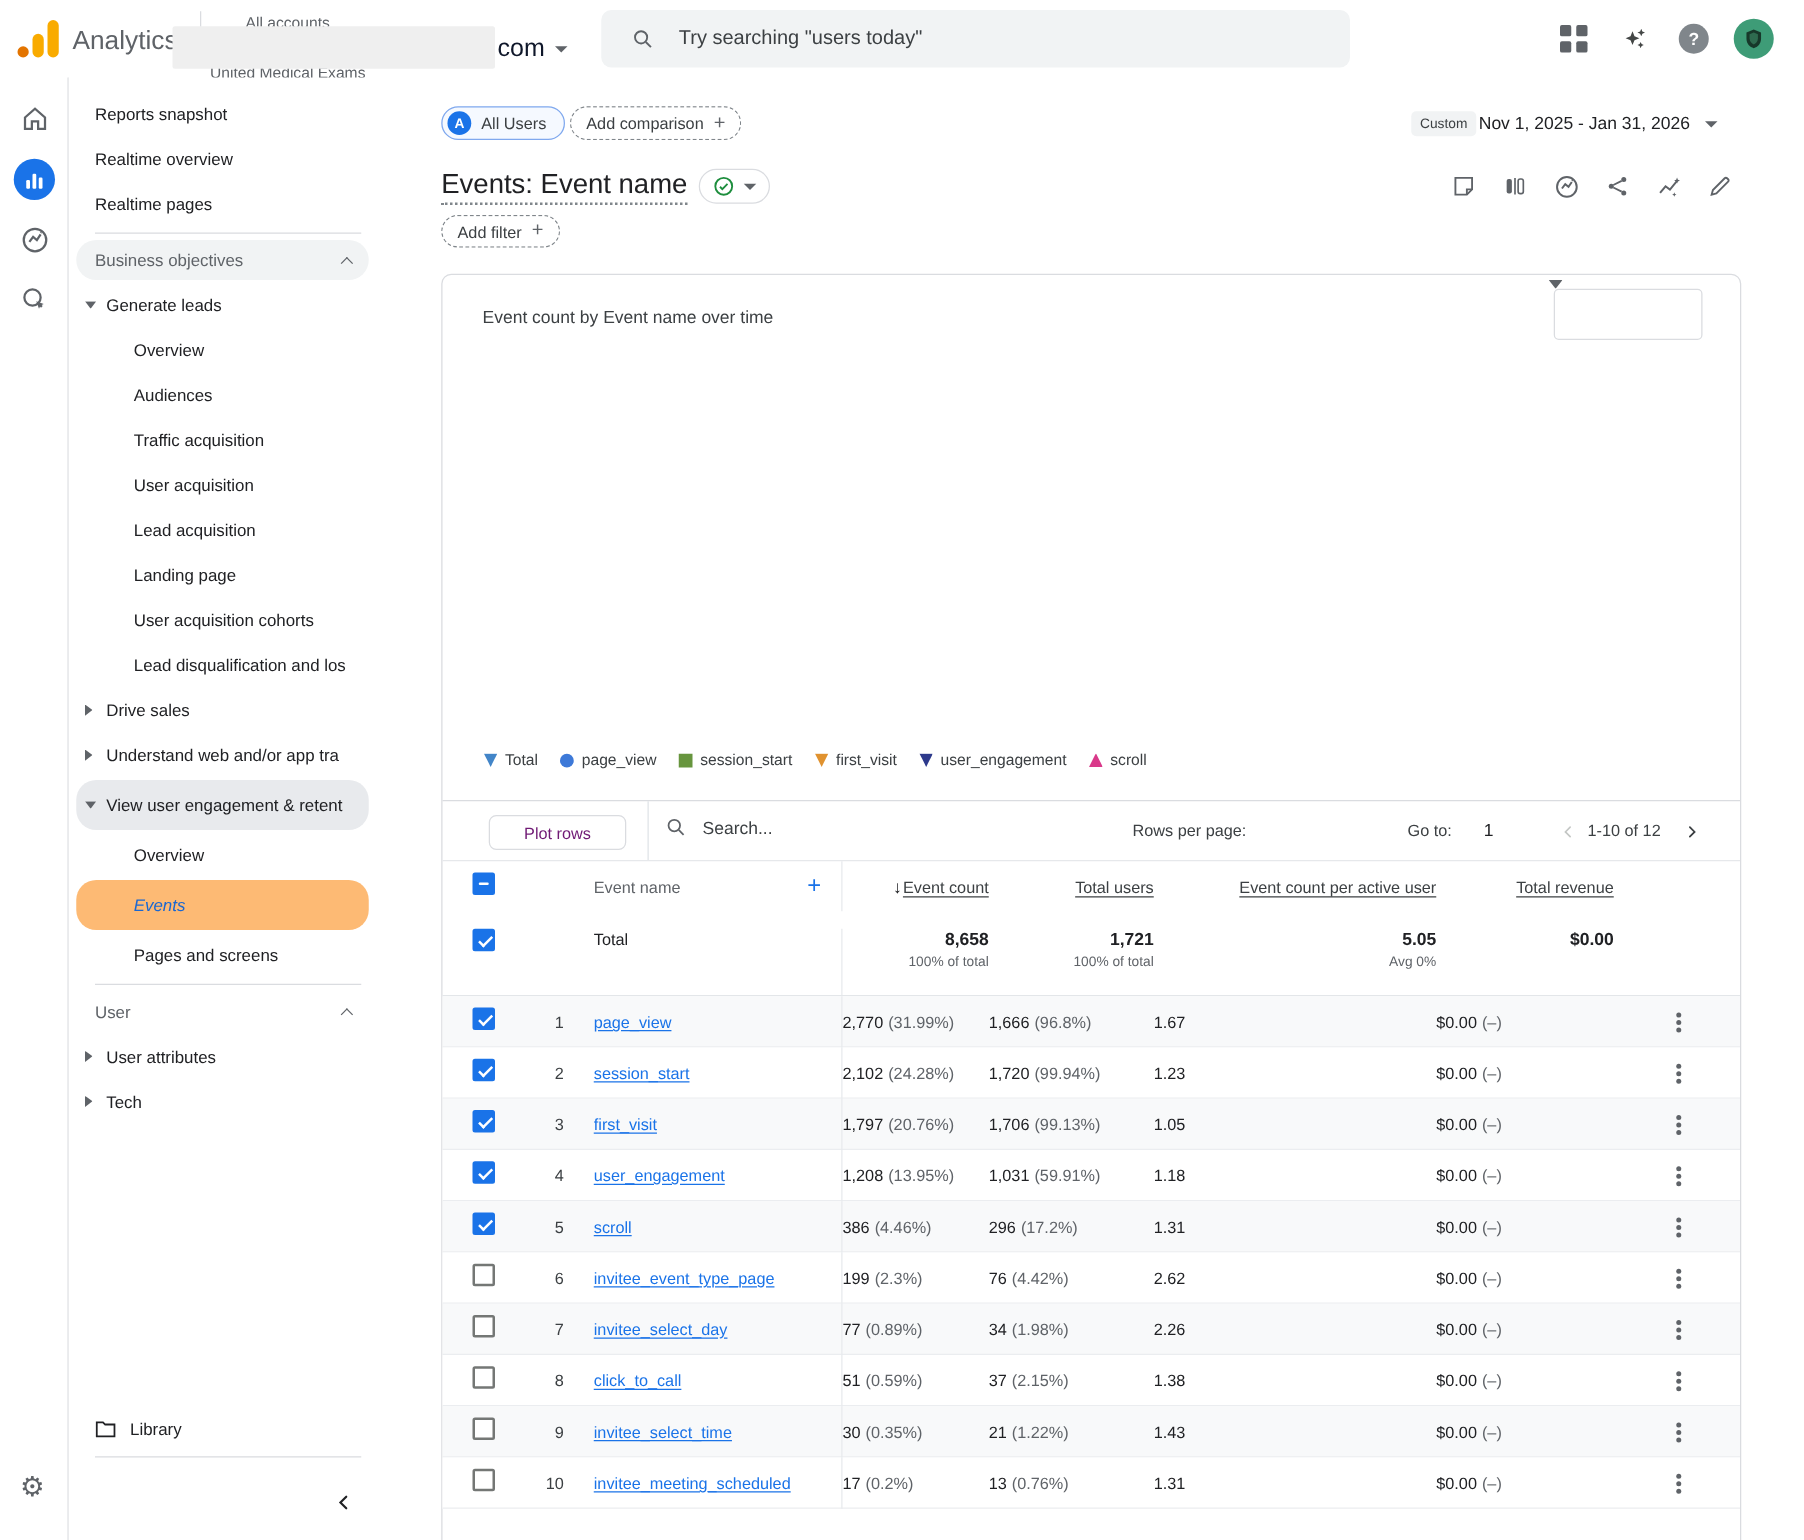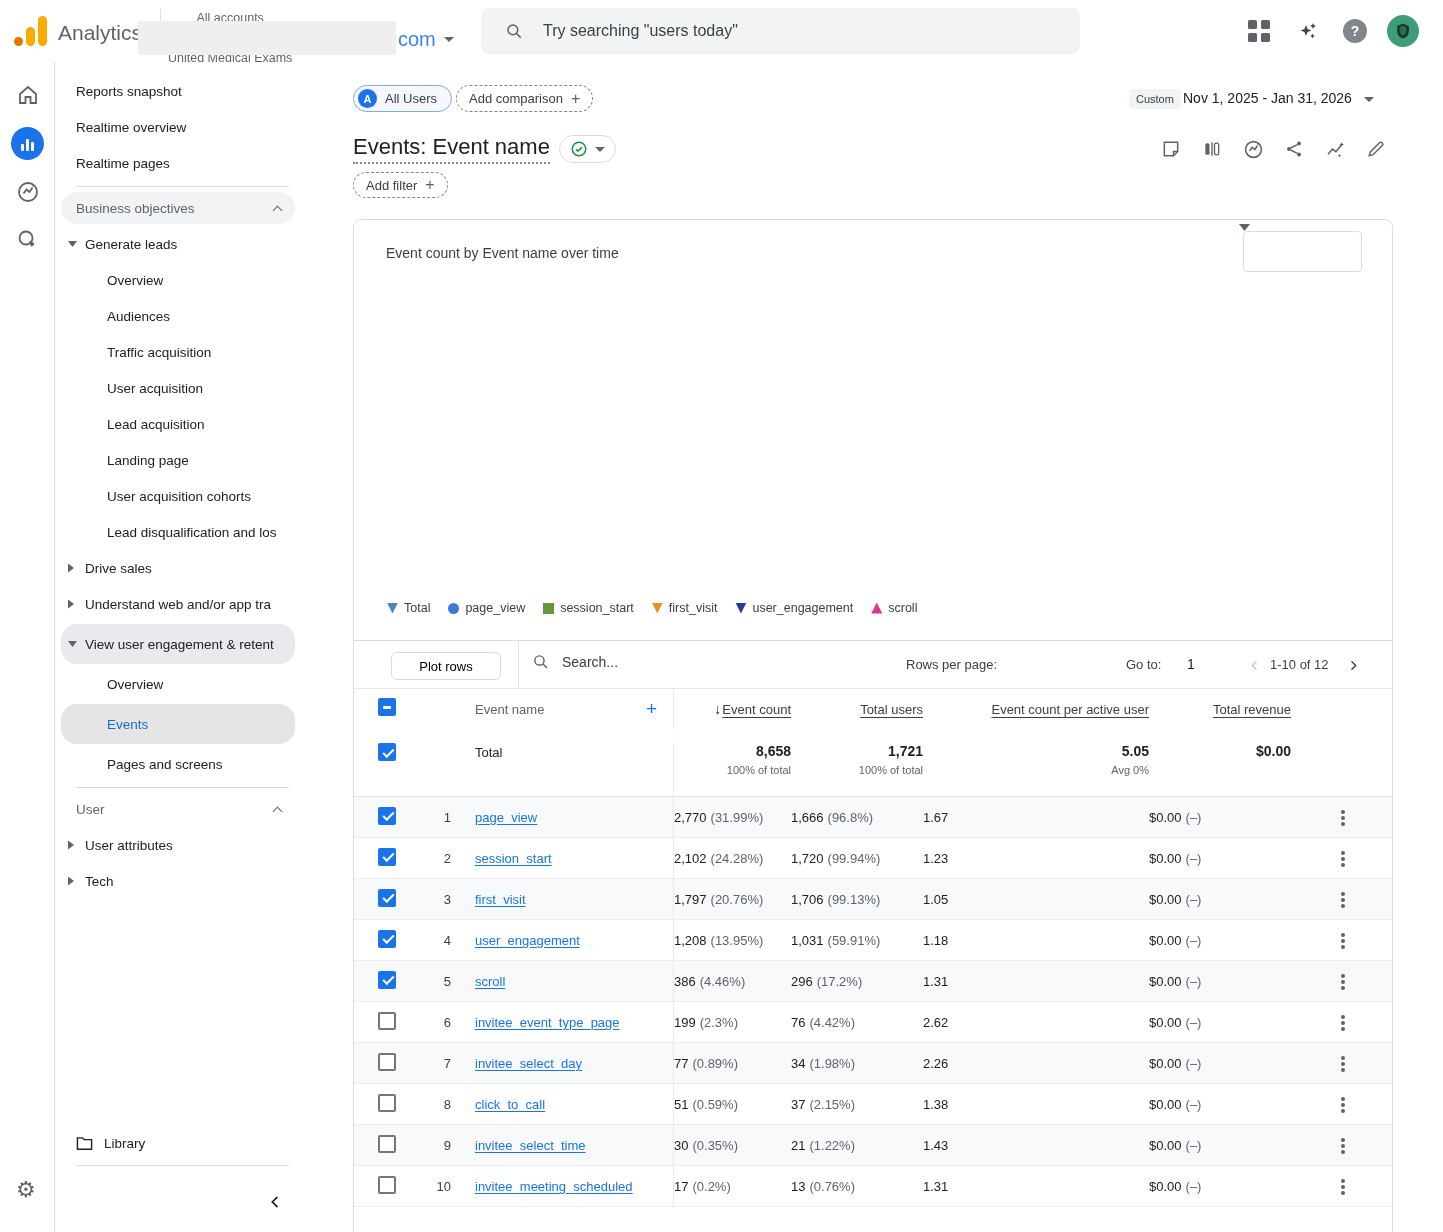--- a/index.html
+++ b/index.html
@@ -10,21 +10,21 @@
   .topbar { position:absolute; left:0; top:0; width:1443px; height:62px; background:#fff; }
   .ga-logo { position:absolute; left:12px; top:13px; width:36px; height:36px; }
   .ga-logo .dot { position:absolute; left:2px; top:24px; width:9px; height:9px; border-radius:50%; background:#e37400; }
   .ga-logo .bar-mid { position:absolute; left:14px; top:14px; width:9px; height:19px; border-radius:4.5px; background:#f9ab00; }
   .ga-logo .bar-tall { position:absolute; left:26px; top:3px; width:9px; height:30px; border-radius:4.5px; background:#f9ab00; }
   .product-name { position:absolute; left:58px; top:21px; font-size:21px; color:#5f6368; }
   .tb-divider { position:absolute; left:160px; top:9px; width:1px; height:21px; background:#dadce0; }
   .breadcrumb { position:absolute; left:168px; top:11px; font-size:12.5px; color:#5f6368; display:flex; align-items:center; gap:6px;flex-direction:column; }
   .crumb-sep { font-size:12px; color:#5f6368; }
   .redaction { position:absolute; left:138px; top:21px; width:258px; height:34px; background:#efefef; border-radius:2px; }
-  .account { position:absolute; left:398px; top:28px; display:flex; align-items:center; gap:8px; font-size:20px; color:#3b82f6; }
+  .account { position:absolute; left:398px; top:28px; display:flex; align-items:center; gap:8px; font-size:20px; color:#0f172a; }
   .caret-down { width:0; height:0; border-left:5px solid transparent; border-right:5px solid transparent; border-top:5px solid #5f6368; }
   .searchbar { position:absolute; left:481px; top:8px; width:599px; height:46px; background:#f1f3f4; border-radius:8px; display:flex; align-items:center; padding-left:24px; gap:20px; }
   .searchbar input { border:none; outline:none; background:transparent; font-size:16px; color:#3c4043; width:480px; font-family:"Liberation Sans", sans-serif; }
   .searchbar input::placeholder { color:#3c4043; opacity:1; }
   .tb-icon { position:absolute; top:19px; width:24px; height:24px; display:flex; align-items:center; justify-content:center; }
   .grid-icon { display:grid; grid-template-columns:9px 9px; grid-template-rows:9px 9px; gap:4px; }
   .grid-icon span { background:#5f6368; border-radius:1.5px; }
   .help-badge { width:24px; height:24px; border-radius:50%; background:#80868b; color:#fff; font-size:14px; font-weight:bold; display:flex; align-items:center; justify-content:center; }
   .avatar { position:absolute; left:1387px; top:15px; width:32px; height:32px; border-radius:50%; background:#3e9c77; display:flex; align-items:center; justify-content:center; }
 
@@ -43,21 +43,21 @@
   .sn-group { padding-left:13px; gap:8px; }
   .sn-child { padding-left:52px; }
   .sn-divider { height:1px; background:#dadce0; margin:5px 12px 5px 21px; }
   .sn-header { height:32px; margin:2px 6px; border-radius:16px; background:#f1f3f4; display:flex; align-items:center; padding:0 14px 0 15px; color:#5f6368; }
   .sn-header .sp { flex:1; }
   .chev-up { width:7px; height:7px; border-right:1.6px solid #5f6368; border-bottom:1.6px solid #5f6368; transform:rotate(-135deg); margin-top:4px; }
   .arr-down { width:9px; height:6px; background:#5f6368; clip-path:polygon(0 0,100% 0,50% 100%); flex:none; }
   .arr-right { width:6px; height:9px; background:#5f6368; clip-path:polygon(0 0,100% 50%,0 100%); flex:none; margin-right:3px; }
   .pill { margin:2px 6px; border-radius:16px; height:40px; padding-left:7px; }
   .pill.grey { background:#e8eaed; }
-  .pill.active { background:#e5e5e5; }
+  .pill.active { background:#fdba74;font-style:italic; }
   .pill.active span { color:#1967d2; font-weight:500; }
   .sn-lib { position:absolute; left:0; top:1063px; width:246px; height:36px; display:flex; align-items:center; gap:11px; padding-left:21px; }
   .sn-bottom-div { position:absolute; left:21px; right:12px; top:1103px; height:1px; background:#dadce0; }
   .sn-collapse { position:absolute; right:14px; top:1128px; width:24px; height:24px; display:flex; align-items:center; justify-content:center; }
 
   
   .main { position:absolute; left:301px; top:62px; width:1142px; height:1170px; }
   .chip { position:absolute; height:27px; border-radius:14px; display:flex; align-items:center; font-size:13px; color:#3c4043; }
   .chip-audience { left:52px; top:23px; border:1px solid #7fa8ee; background:#f5f9ff; padding:0 14px 0 4px; gap:8px; }
   .a-badge { width:19px; height:19px; border-radius:50%; background:#1a73e8; color:#fff; font-size:11px; font-weight:bold; display:flex; align-items:center; justify-content:center; }
@@ -81,21 +81,21 @@
   .chart-dd-caret { position:absolute; left:885px; top:4px; width:11px; height:7px; background:#5f6368; clip-path:polygon(0 0,100% 0,50% 100%); }
   .legend { position:absolute; left:33px; top:381px; display:flex; align-items:center; gap:18px; }
   .lg-item { display:flex; align-items:center; gap:6px; font-size:12.5px; color:#3c4043; }
   .mk { width:11px; height:11px; flex:none; }
   .mk.tri-down { clip-path:polygon(0 0,100% 0,50% 100%); }
   .mk.tri-up { clip-path:polygon(50% 0,0 100%,100% 100%); }
   .mk.circle { border-radius:50%; }
 
   
   .toolbar { position:absolute; left:0; top:420px; width:1038px; height:49px; border-top:1px solid #dadce0; border-bottom:1px solid #e6e8eb; }
-  .plot-rows { position:absolute; left:37px; top:11px; width:110px; height:28px; border:1px solid #dadce0; border-radius:6px; background:#fff; color:#000000; font-size:13px; display:flex; align-items:center; justify-content:center; }
+  .plot-rows { position:absolute; left:37px; top:11px; width:110px; height:28px; border:1px solid #dadce0; border-radius:6px; background:#fff; color:#701a75; font-size:13px; display:flex; align-items:center; justify-content:center; }
   .tb-vdiv { position:absolute; left:164px; top:0; width:1px; height:47px; background:#e0e3e7; }
   .tbl-search { position:absolute; left:178px; top:12px; display:flex; align-items:center; gap:13px; }
   .tbl-search input { border:none; outline:none; font-size:14px; color:#3c4043; width:200px; background:transparent; font-family:"Liberation Sans", sans-serif; }
   .tbl-search input::placeholder { color:#3c4043; opacity:1; }
   .rpp { position:absolute; left:552px; top:16px; font-size:13px; color:#3c4043; }
   .goto { position:absolute; left:772px; top:16px; font-size:13px; color:#3c4043; }
   .goto-val { position:absolute; left:833px; top:15px; font-size:14px; color:#202124; }
   .pg-prev { position:absolute; left:890px; top:14px; width:20px; height:20px; display:flex; align-items:center; justify-content:center; }
   .pg-range { position:absolute; left:916px; top:16px; font-size:13px; color:#3c4043; }
   .pg-next { position:absolute; left:989px; top:14px; width:20px; height:20px; display:flex; align-items:center; justify-content:center; }

